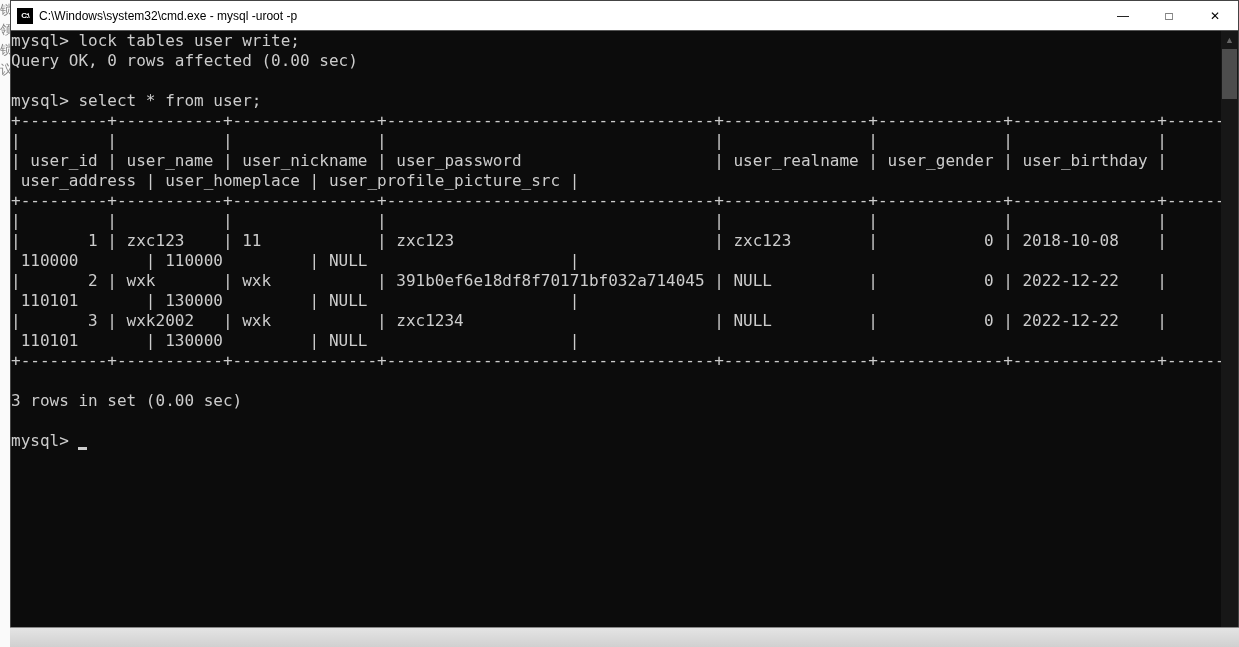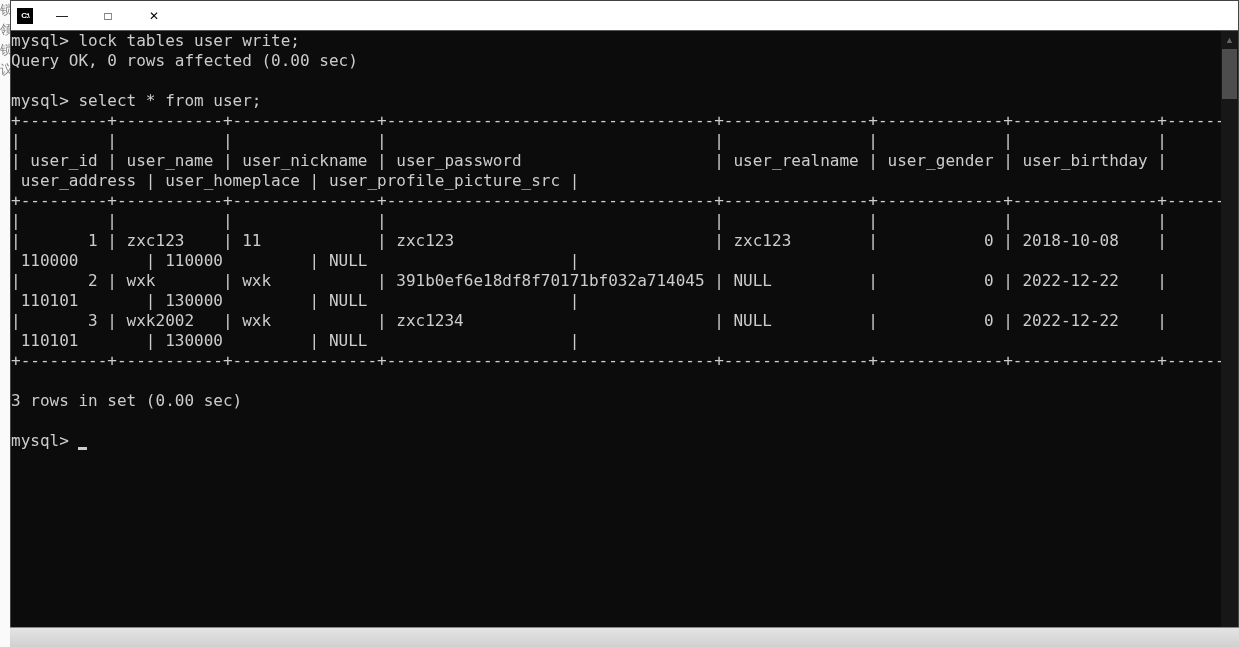--- a/index.html
+++ b/index.html
@@ -172,20 +172,21 @@
     <span></span>
     <span></span>
     <span></span>
     <span></span>
     <span></span>
   </div>
 
 <div class="window">
   <div class="titlebar">
     <span class="titlebar-icon">C:\</span>
+    <span class="titlebar-text">C:\Windows\system32\cmd.exe - mysql  -uroot -p</span>
     <div class="titlebar-controls">
       <button class="titlebar-btn">—</button>
       <button class="titlebar-btn">□</button>
       <button class="titlebar-btn close">✕</button>
     </div>
   </div>
   <div class="terminal-area">
     <div class="terminal" id="terminal-content">mysql&gt; lock tables user write;
 Query OK, 0 rows affected (0.00 sec)
 

